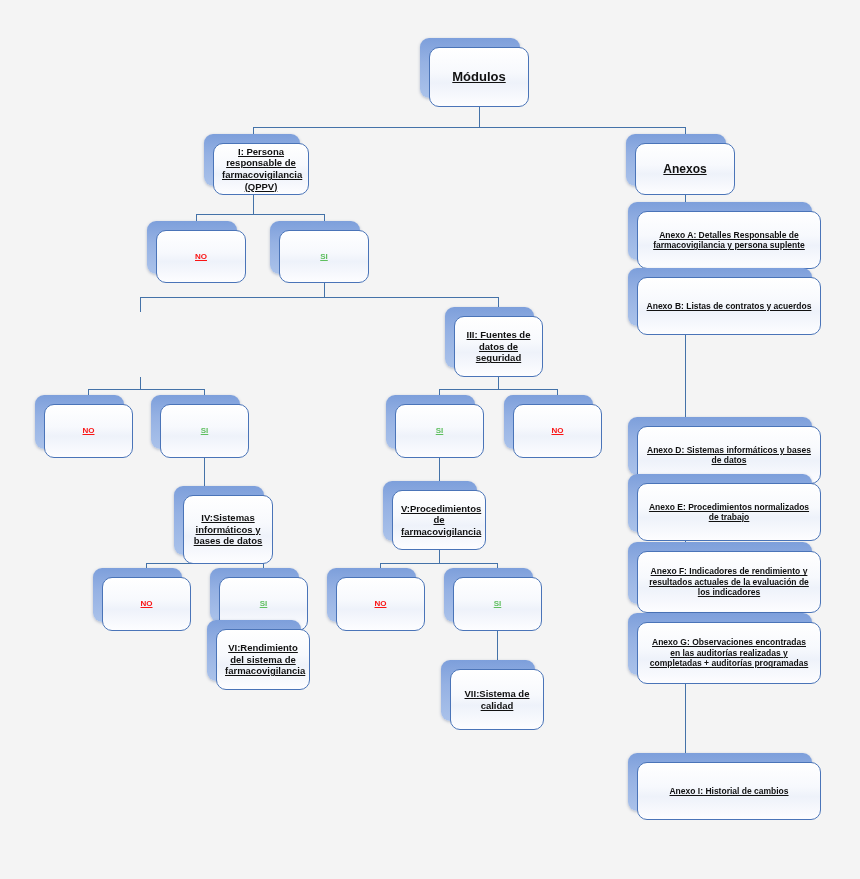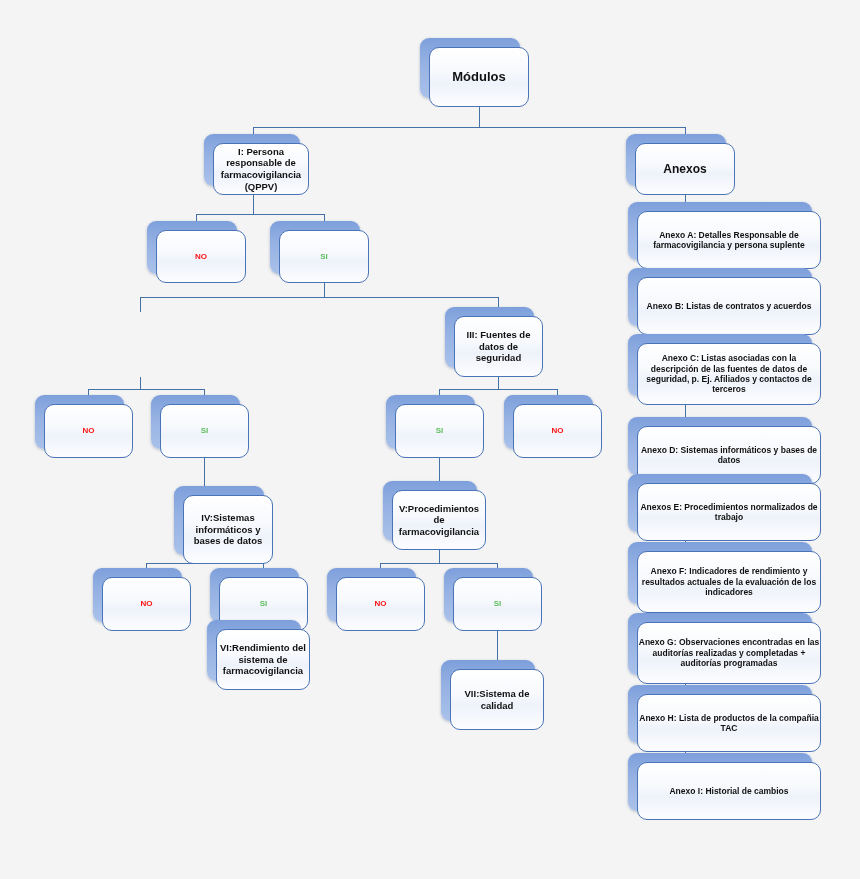--- a/index.html
+++ b/index.html
@@ -44,24 +44,25 @@
     position: relative;
     width: 100%;
     height: 100%;
     border: 1px solid #4a74b8;
     border-radius: 10px;
     background: linear-gradient(180deg,#ffffff 0%, #f7f9fd 42%, #eef2fa 60%, #fdfdff 100%);
     display: flex;
     align-items: center;
     justify-content: center;
     text-align: center;
-    padding: 4px 0;
+    padding: 4px 8px;
     color: #111;
     font-weight: bold;
     line-height: 1.22;
+    text-decoration: underline;
   }
   .node .face .txt { display: block; width: 100%; }
 
   
   .t-root   .face { font-size: 13px; }
   .t-head   .face { font-size: 12px; }
   .t-mod    .face { font-size: 9.5px; }
   .t-dec    .face { font-size: 8px; }
   .t-anexo  .face { font-size: 8.5px; }
 
@@ -249,61 +250,49 @@
     </div>
   </div>
 
   <div class="node t-anexo" style="left:637px; top:277px; width:184px; height:58px;">
     <div class="plate"></div>
     <div class="face">
       <span class="txt">Anexo B: Listas de contratos y acuerdos</span>
     </div>
   </div>
 
-  <div class="node t-anexo" style="left:637px; top:343px; width:184px; height:62px;">
-    <div class="plate"></div>
-    <div class="face">
-      <span class="txt">Anexo C: Listas asociadas con la descripción de las fuentes de datos de seguridad, p. Ej. Afiliados y contactos de terceros</span>
-    </div>
-  </div>
 
   <div class="node t-anexo" style="left:637px; top:414px; width:184px; height:58px;margin-top:12px;">
     <div class="plate"></div>
     <div class="face">
       <span class="txt">Anexo D: Sistemas informáticos y bases de datos</span>
     </div>
   </div>
 
   <div class="node t-anexo" style="left:637px; top:483px; width:184px; height:58px;">
     <div class="plate"></div>
     <div class="face">
-      <span class="txt">Anexos E: Procedimientos normalizados de trabajo</span>
+      <span class="txt">Anexo E: Procedimientos normalizados de trabajo</span>
     </div>
   </div>
 
   <div class="node t-anexo" style="left:637px; top:551px; width:184px; height:62px;border-radius:21px;">
     <div class="plate"></div>
     <div class="face">
       <span class="txt">Anexo F: Indicadores de rendimiento y resultados actuales de la evaluación de los indicadores</span>
     </div>
   </div>
 
   <div class="node t-anexo" style="left:637px; top:622px; width:184px; height:62px;">
     <div class="plate"></div>
     <div class="face">
       <span class="txt">Anexo G: Observaciones encontradas en las auditorías realizadas y completadas + auditorías programadas</span>
     </div>
   </div>
 
-  <div class="node t-anexo" style="left:637px; top:694px; width:184px; height:58px;">
-    <div class="plate"></div>
-    <div class="face">
-      <span class="txt">Anexo H: Lista de productos de la compañia TAC</span>
-    </div>
-  </div>
 
   <div class="node t-anexo" style="left:637px; top:762px; width:184px; height:58px;border-radius:28px;">
     <div class="plate"></div>
     <div class="face">
       <span class="txt">Anexo I: Historial de cambios</span>
     </div>
   </div>
 
 </div>
 

